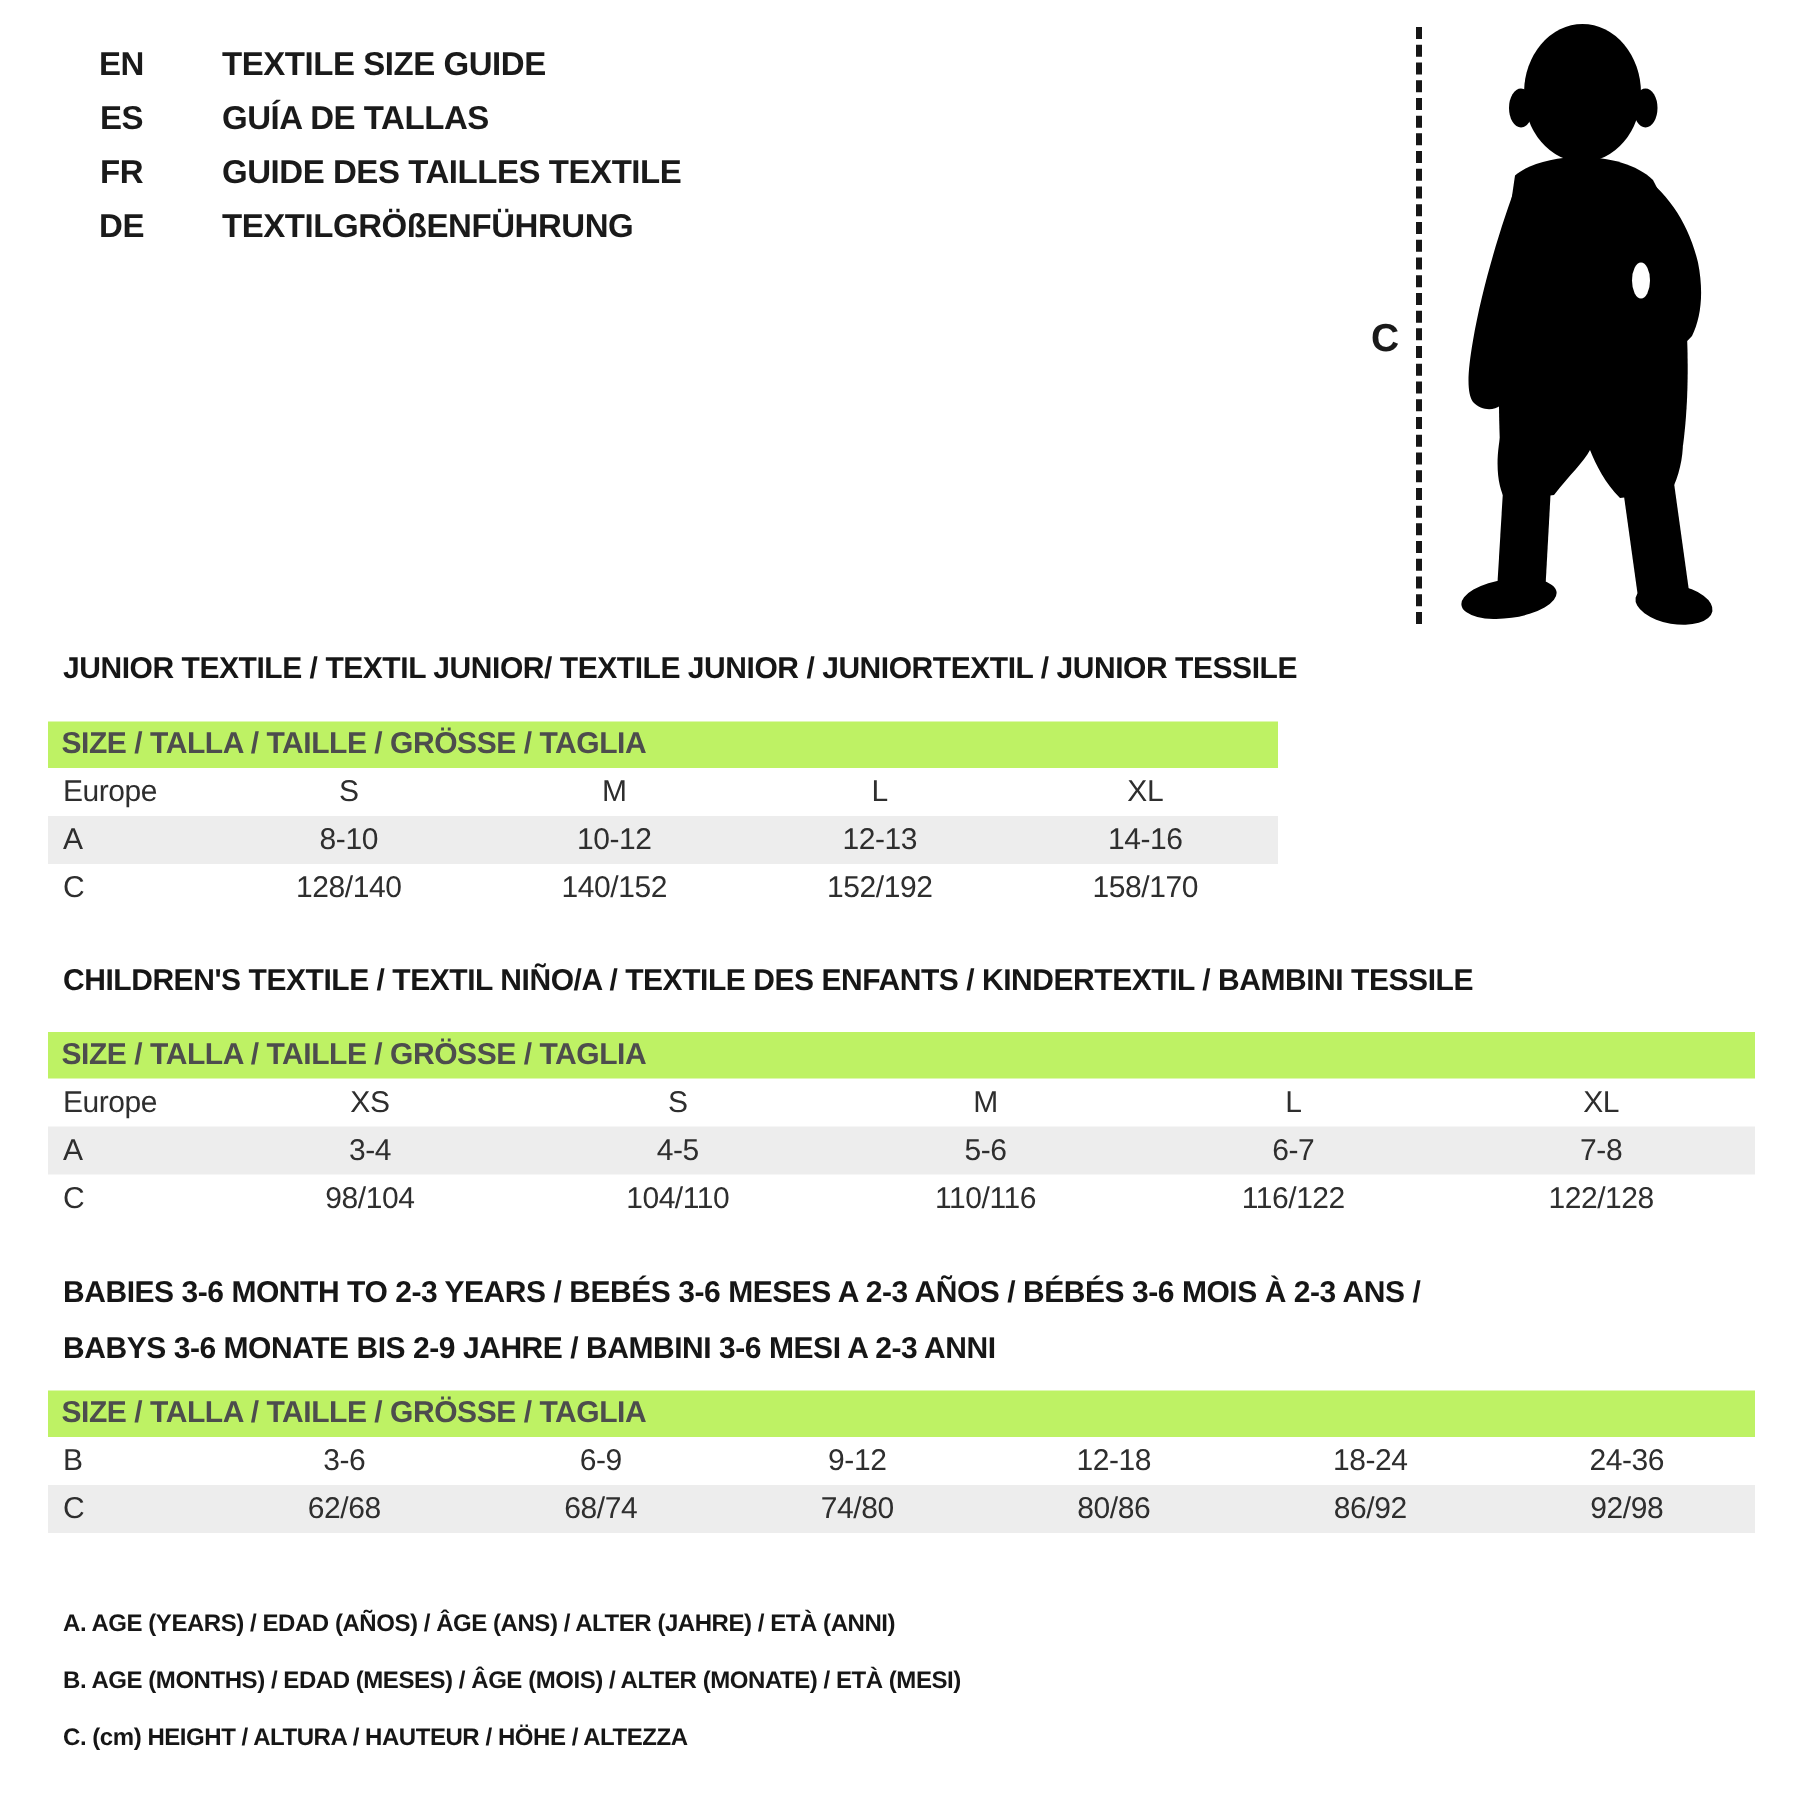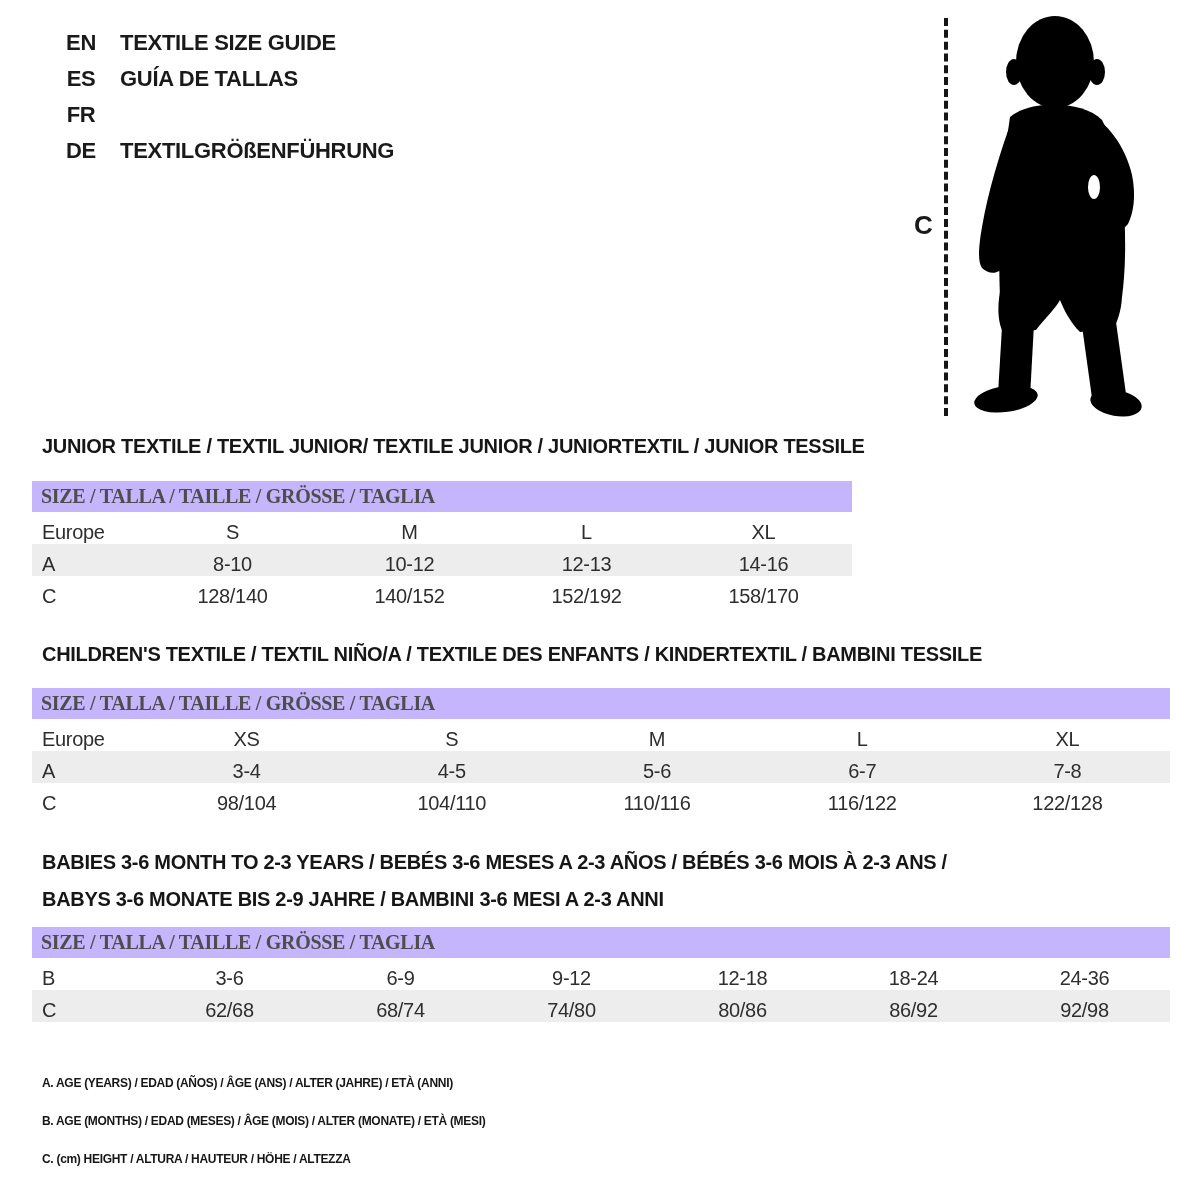--- a/index.html
+++ b/index.html
@@ -9,21 +9,21 @@
     position: relative;
     font-family: "Liberation Sans", sans-serif;
     color: #1a1a1a;
     overflow: hidden;
   }
 
   
   .langs { position: absolute; left: 42px; top: 25px; text-align: center; }
   .lang-row { display: flex; line-height: 36px; font-size: 22px; font-weight: bold; letter-spacing: -0.3px; }
   .lang-code { width: 78px; flex: 0 0 78px; }
-  .lang-title { white-space: nowrap; }
+  .lang-title { white-space: nowrap; margin-left: 28px; }
 
   
   .measure-label { position: absolute; left: 914px; top: 210px; font-size: 26px; font-weight: bold; }
   .dash-line { position: absolute; left: 944px; top: 18px; height: 398px; width: 0; border-left: 4px dashed #161616; }
   .figure-svg { position: absolute; left: 958px; top: 12px; }
 
   
   .sec-title {
     position: absolute; left: 42px;
     font-size: 20px; font-weight: bold; letter-spacing: -0.3px;
@@ -33,50 +33,51 @@
   .sec2-title { top: 643px; text-align: center; }
   .sec3-title { top: 844px; line-height: 37px; }
 
   
   .size-table { position: absolute; left: 32px; }
   .t-junior   { top: 481px; width: 820px; }
   .t-children { top: 688px; width: 1138px; }
   .t-babies   { top: 927px; width: 1138px; }
 
   .thead {
-    height: 31px; background: #c4b5fd; color: #4d4d4d;
+    height: 31px; background: #bef264; color: #4d4d4d;
     font-size: 20px; font-weight: bold; letter-spacing: -0.3px;
-    display: flex; align-items: center; padding-left: 9px; box-sizing: border-box; font-family: Liberation Serif, serif;
+    display: flex; align-items: center; padding-left: 9px; box-sizing: border-box;
   }
   .trow {
-    display: flex; align-items: flex-end; height: 32px;
+    display: flex; align-items: center; height: 32px;
     font-size: 20px; color: #2e2e2e; letter-spacing: -0.3px;
   }
   .trow.shaded { background: #ededed; }
   .tlabel { width: 112px; flex: 0 0 112px; padding-left: 10px; box-sizing: border-box; }
   .tcell { flex: 1 1 0; text-align: center; }
 
   
   .footnotes { position: absolute; left: 42px; top: 1064px; }
-  .footnote { line-height: 38px; font-size: 12px; font-weight: bold; letter-spacing: -0.3px; white-space: nowrap; color: #161616; }
+  .footnote { line-height: 38px; font-size: 16px; font-weight: bold; letter-spacing: -0.3px; white-space: nowrap; color: #161616; }
 </style>
 </head>
 <body>
 
 <div class="langs">
   <div class="lang-row">
     <span class="lang-code">EN</span>
     <span class="lang-title">TEXTILE SIZE GUIDE</span>
   </div>
   <div class="lang-row">
     <span class="lang-code">ES</span>
     <span class="lang-title">GUÍA DE TALLAS</span>
   </div>
   <div class="lang-row">
     <span class="lang-code">FR</span>
+    <span class="lang-title">GUIDE DES TAILLES TEXTILE</span>
   </div>
   <div class="lang-row">
     <span class="lang-code">DE</span>
     <span class="lang-title">TEXTILGRÖßENFÜHRUNG</span>
   </div>
 </div>
 
 <div class="measure-label">C</div>
 <div class="dash-line"></div>
 <svg class="figure-svg" width="195" height="410" viewBox="0 0 195 410" aria-hidden="true">

